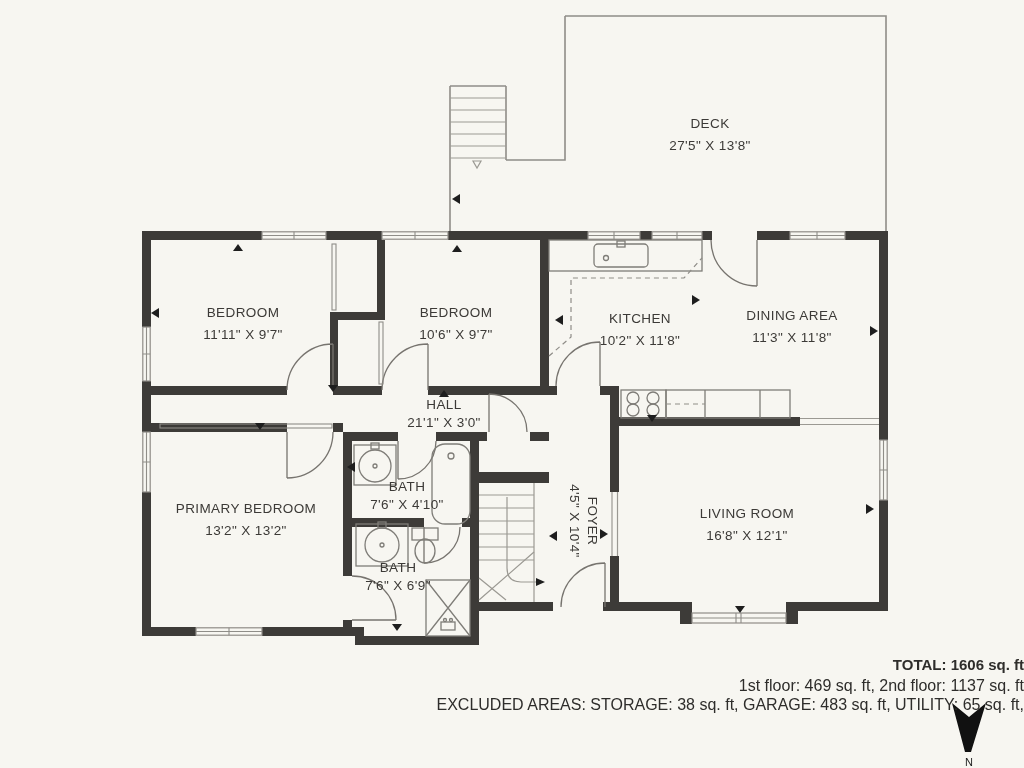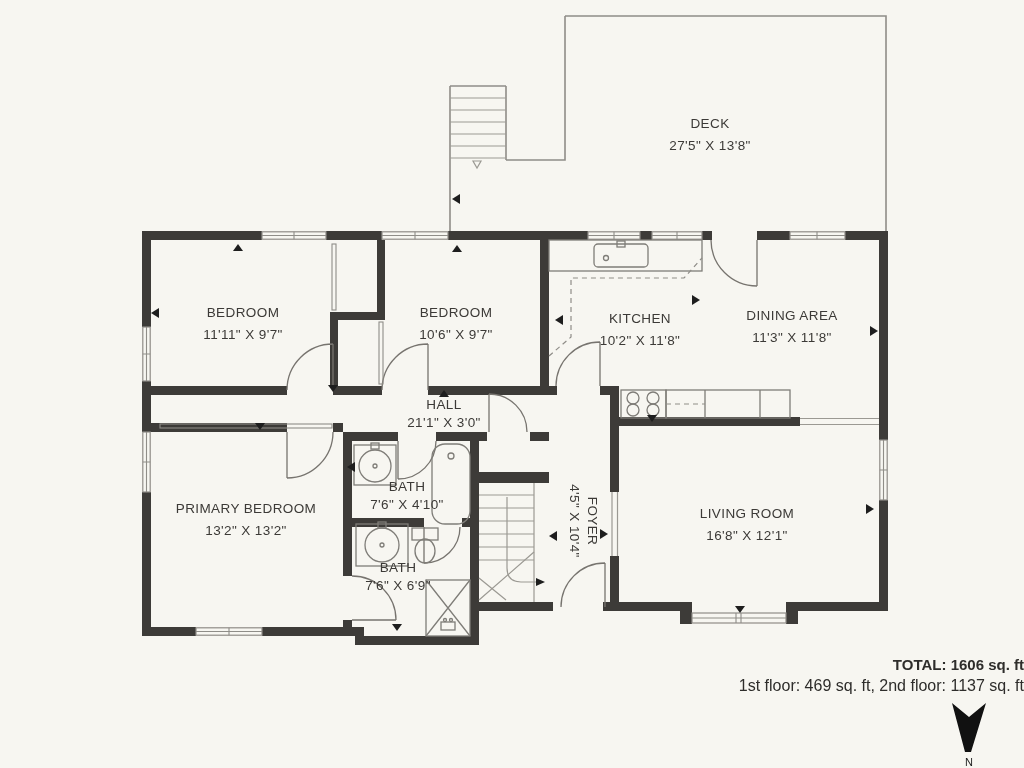--- a/index.html
+++ b/index.html
@@ -323,13 +323,14 @@
 
   <g>
     <polygon fill="#111111" points="952,703 969,717 986,703 971,752 965,752"></polygon>
     <text class="ntext" x="969" y="766">N</text>
   </g>
 </svg>
 
 <div class="summary">
   <div class="total">TOTAL: 1606 sq. ft</div>
   <div class="line">1st floor: 469 sq. ft, 2nd floor: 1137 sq. ft</div>
+  <div class="line">EXCLUDED AREAS: STORAGE: 38 sq. ft, GARAGE: 483 sq. ft, UTILITY: 65 sq. ft,</div>
 </div>
 
 </body></html>

